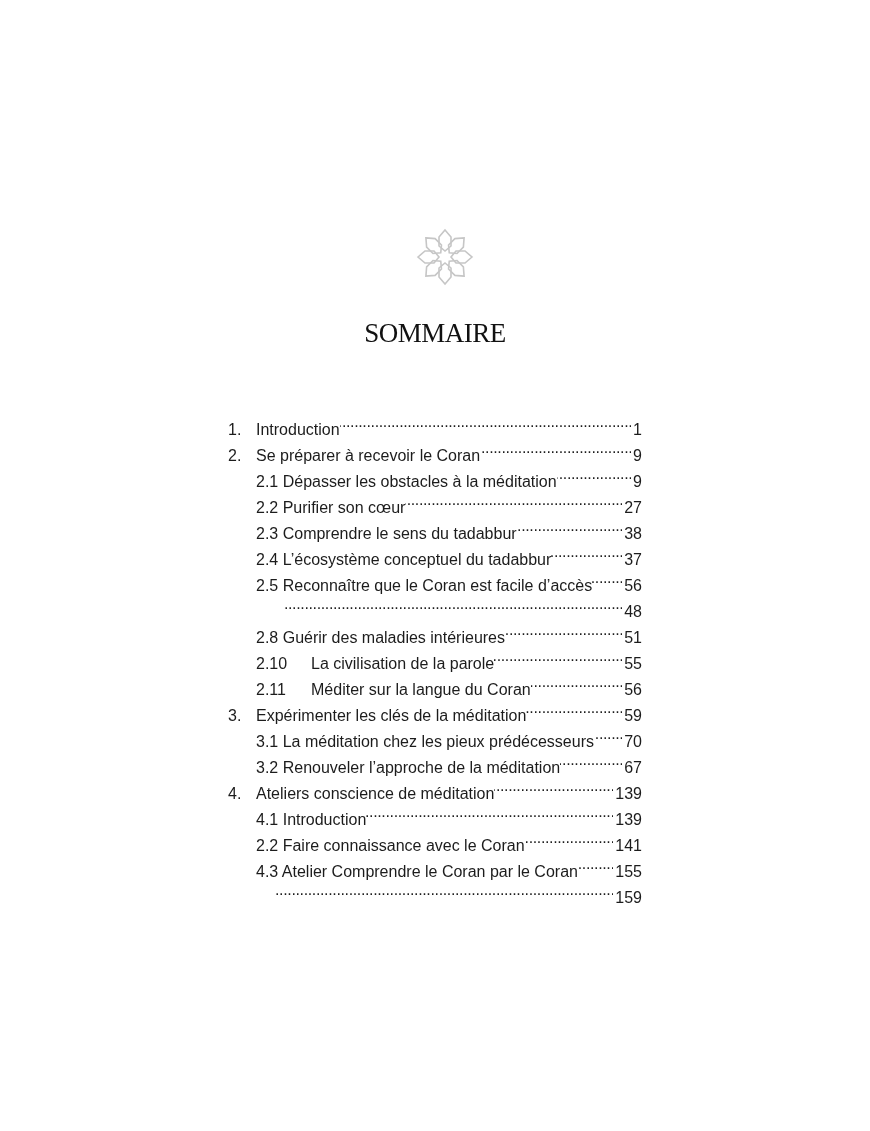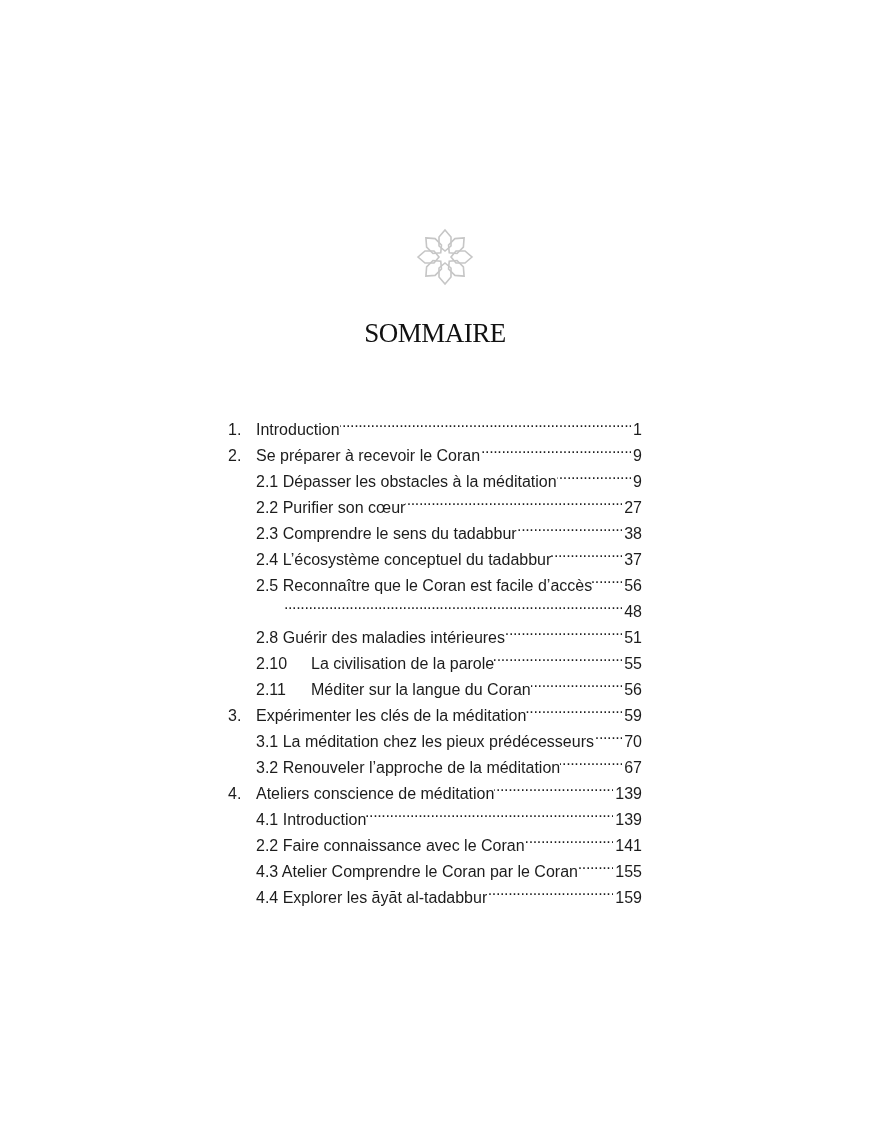--- a/index.html
+++ b/index.html
@@ -203,17 +203,16 @@
     <span class="label">2.2 Faire connaissance avec le Coran</span>
     <span class="leader"></span>
     <span class="page">141</span>
   </div>
   <div class="toc-row level-2">
     <span class="label">4.3 Atelier Comprendre le Coran par le Coran</span>
     <span class="leader"></span>
     <span class="page">155</span>
   </div>
   <div class="toc-row level-2">
-    <span class="label">4.4 Explorer les āyāt al-tadabbur</span>
     <span class="leader"></span>
     <span class="page">159</span>
   </div>
 </div>
 
 </body></html>

